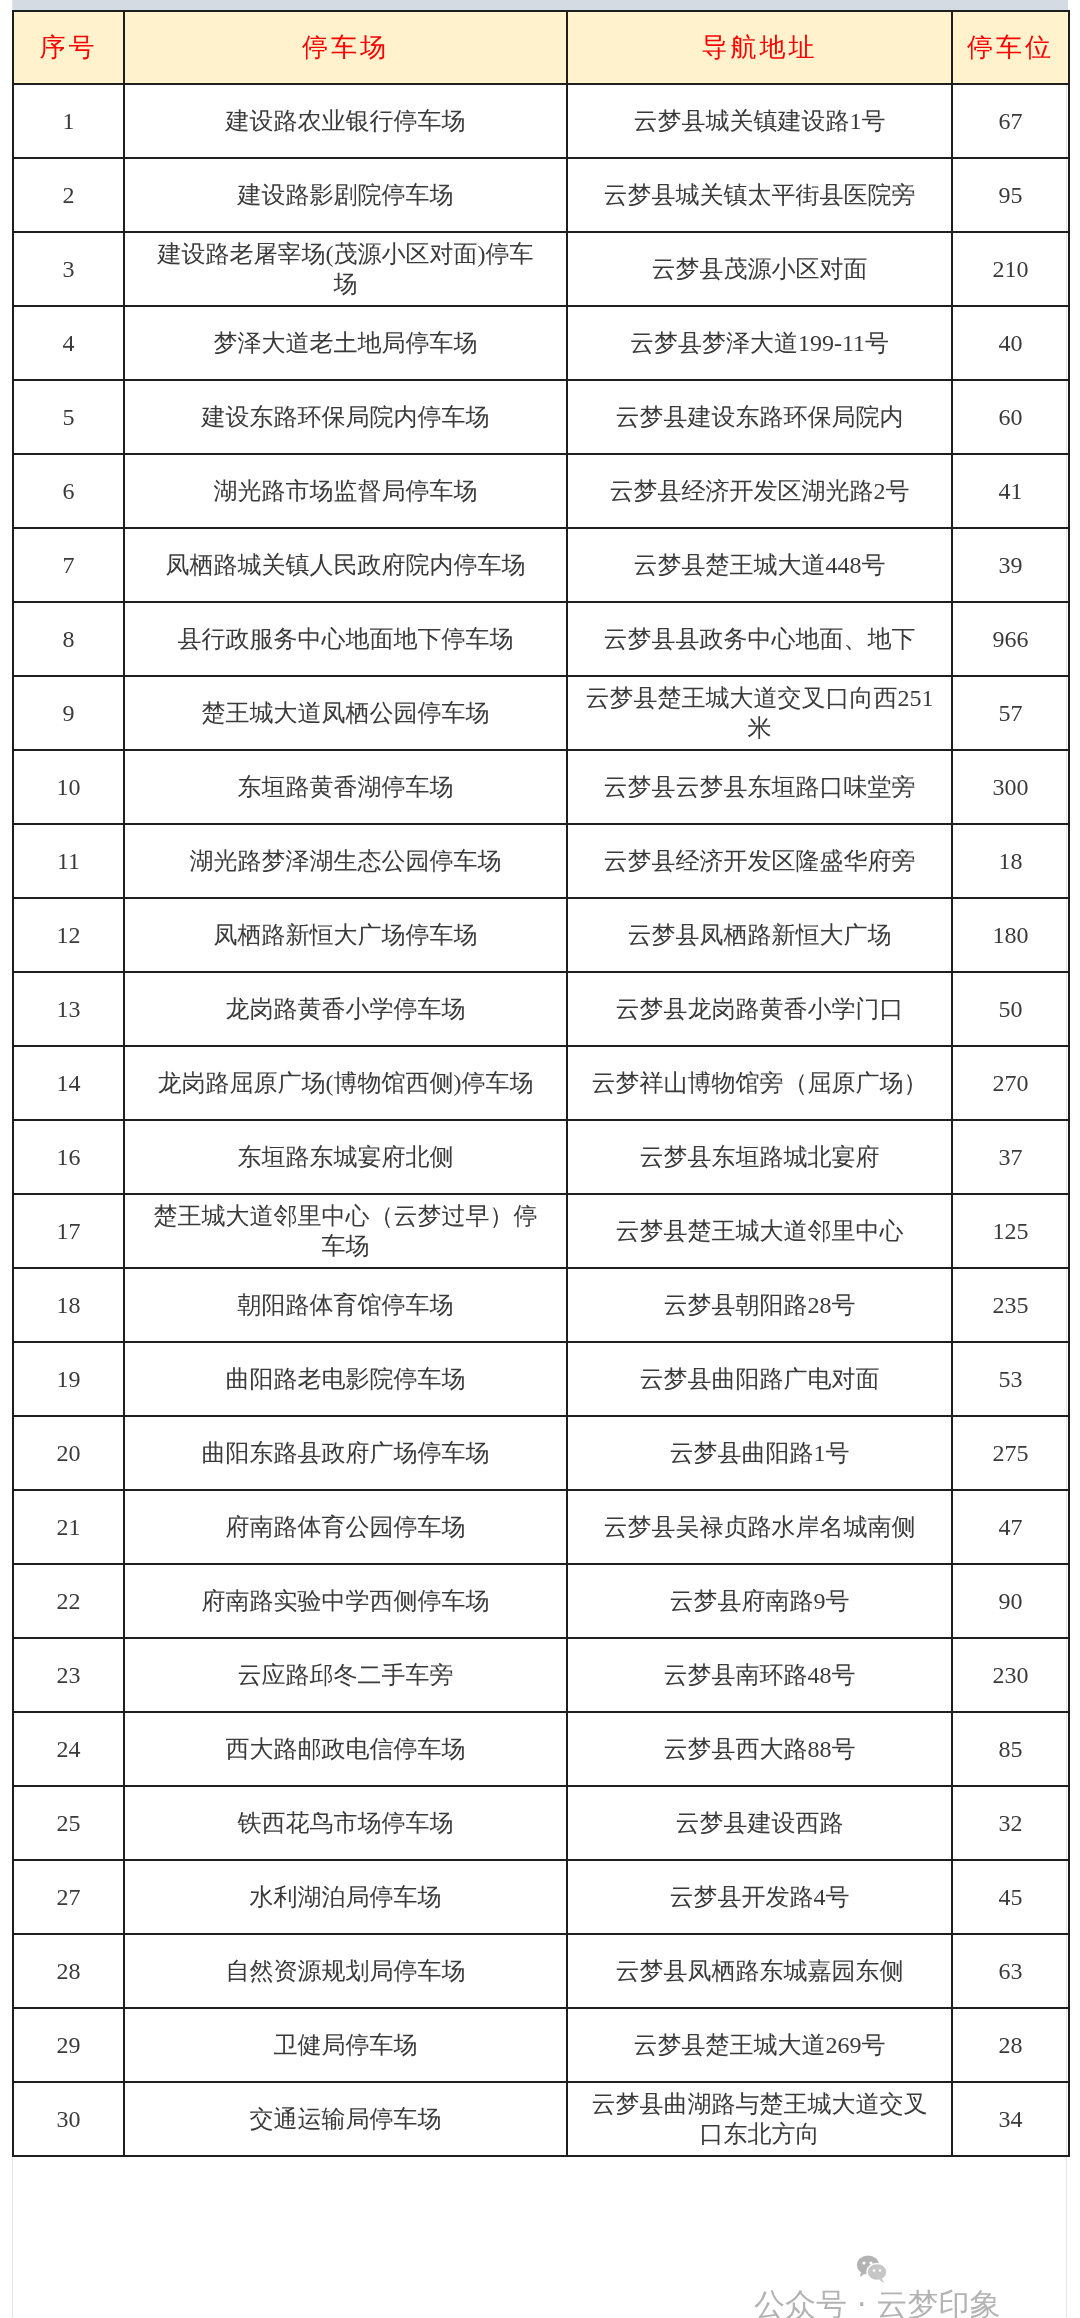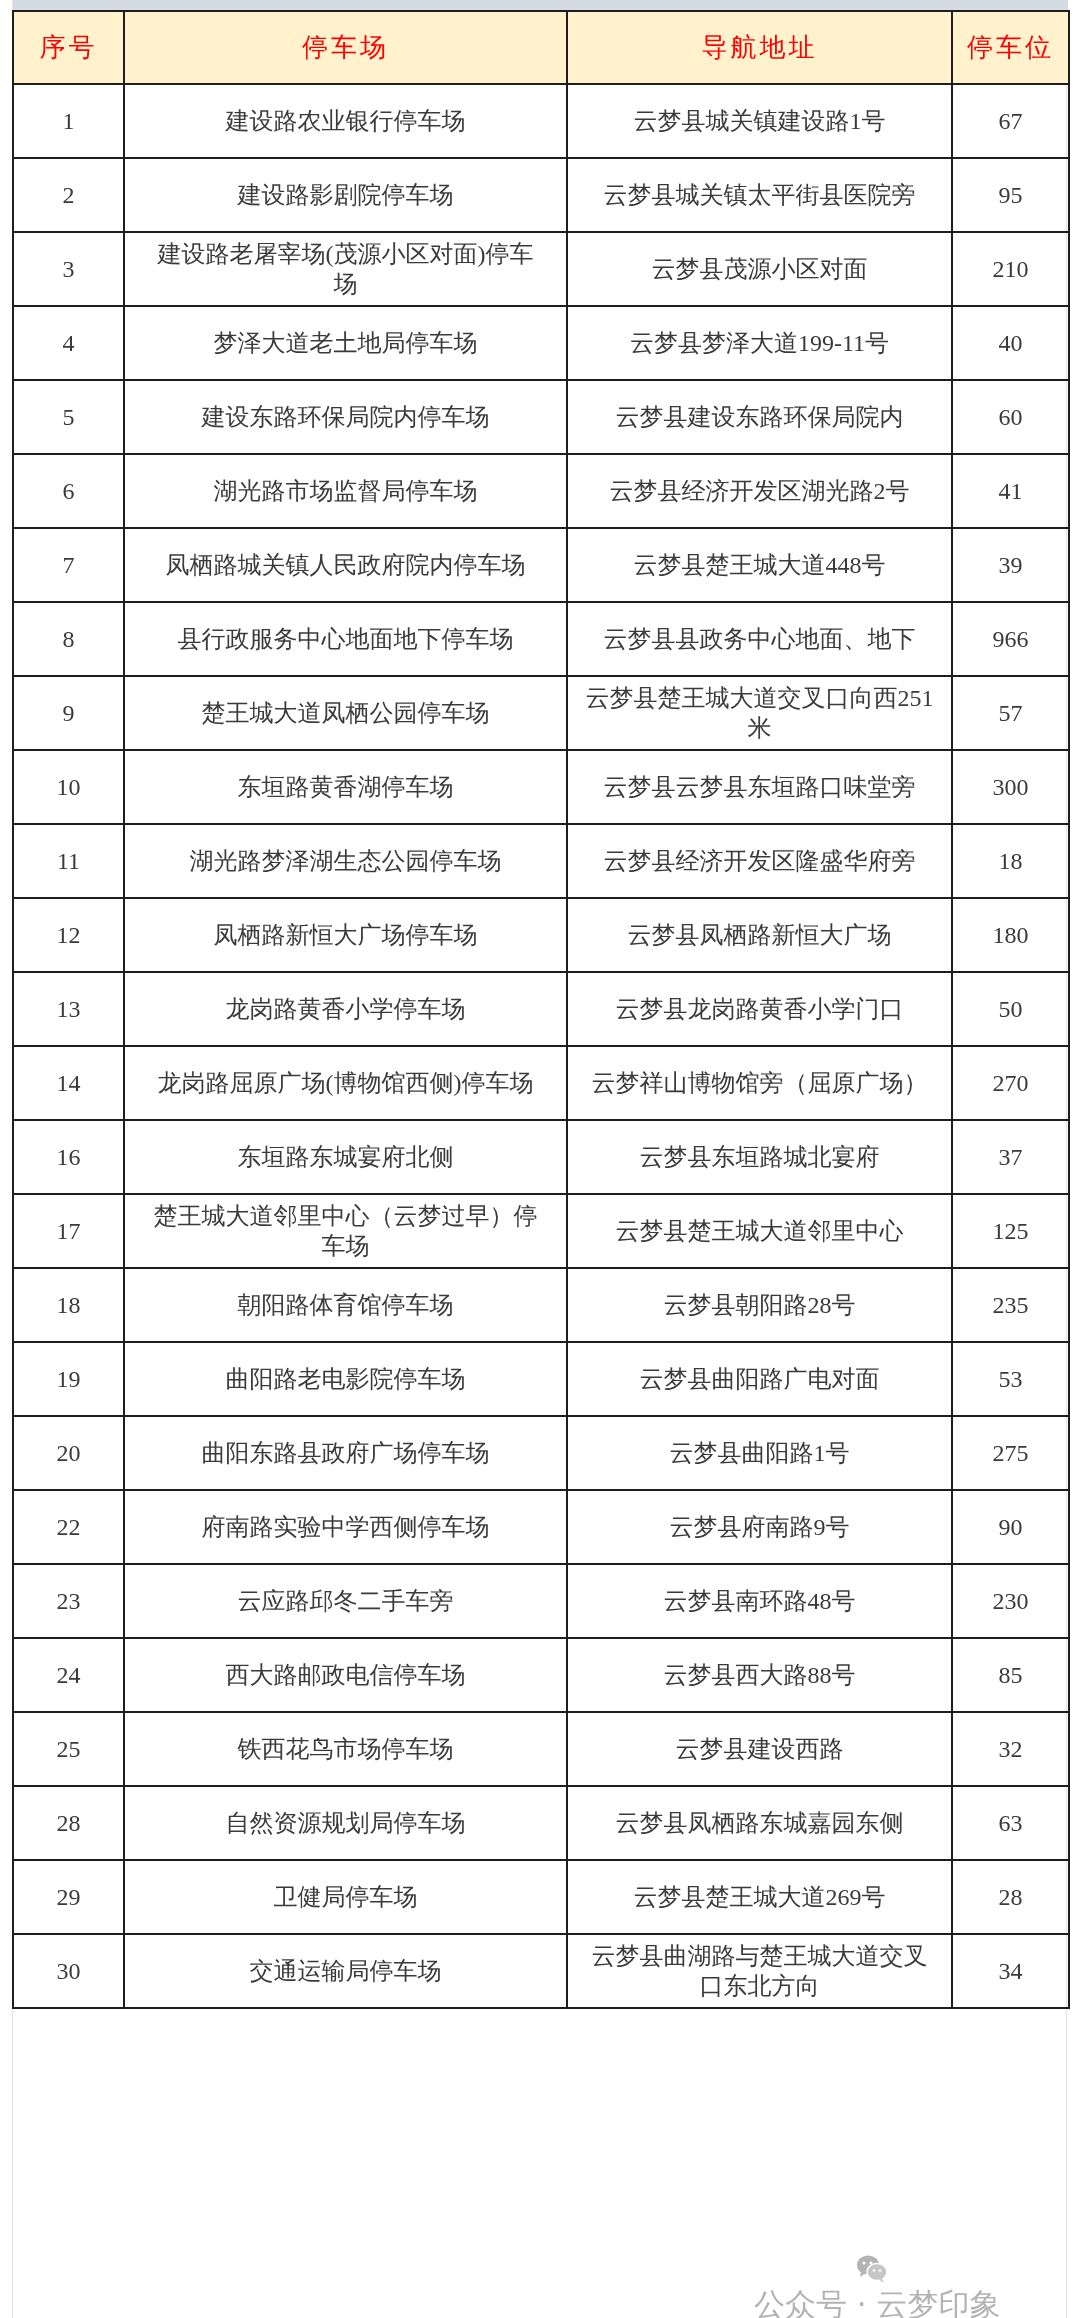--- a/index.html
+++ b/index.html
@@ -179,20 +179,26 @@
         <td>云梦县曲阳路广电对面</td>
         <td>53</td>
       </tr>
     <tr>
         <td>20</td>
         <td>曲阳东路县政府广场停车场</td>
         <td>云梦县曲阳路1号</td>
         <td>275</td>
       </tr>
     <tr>
+        <td>21</td>
+        <td>府南路体育公园停车场</td>
+        <td>云梦县吴禄贞路水岸名城南侧</td>
+        <td>47</td>
+      </tr>
+    <tr>
         <td>22</td>
         <td>府南路实验中学西侧停车场</td>
         <td>云梦县府南路9号</td>
         <td>90</td>
       </tr>
     <tr>
         <td>23</td>
         <td>云应路邱冬二手车旁</td>
         <td>云梦县南环路48号</td>
         <td>230</td>
@@ -201,20 +207,26 @@
         <td>24</td>
         <td>西大路邮政电信停车场</td>
         <td>云梦县西大路88号</td>
         <td>85</td>
       </tr>
     <tr>
         <td>25</td>
         <td>铁西花鸟市场停车场</td>
         <td>云梦县建设西路</td>
         <td>32</td>
+      </tr>
+    <tr>
+        <td>27</td>
+        <td>水利湖泊局停车场</td>
+        <td>云梦县开发路4号</td>
+        <td>45</td>
       </tr>
     <tr>
         <td>28</td>
         <td>自然资源规划局停车场</td>
         <td>云梦县凤栖路东城嘉园东侧</td>
         <td>63</td>
       </tr>
     <tr>
         <td>29</td>
         <td>卫健局停车场</td>

